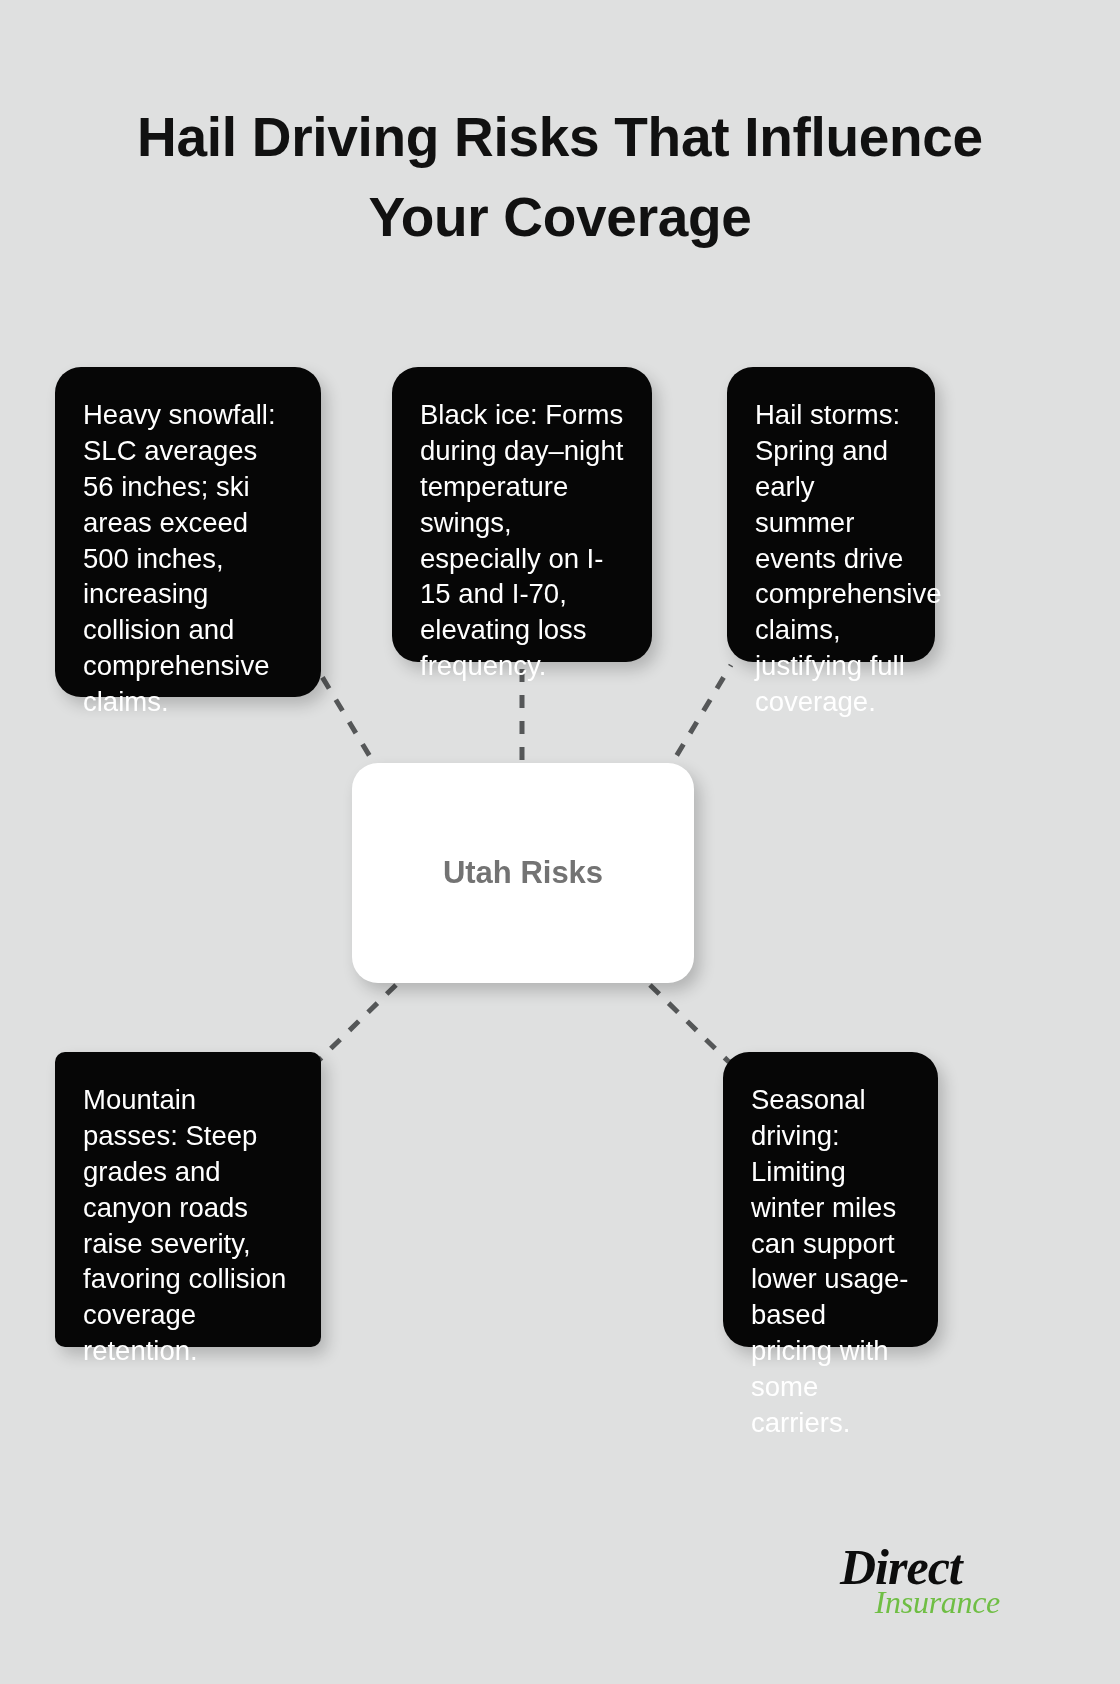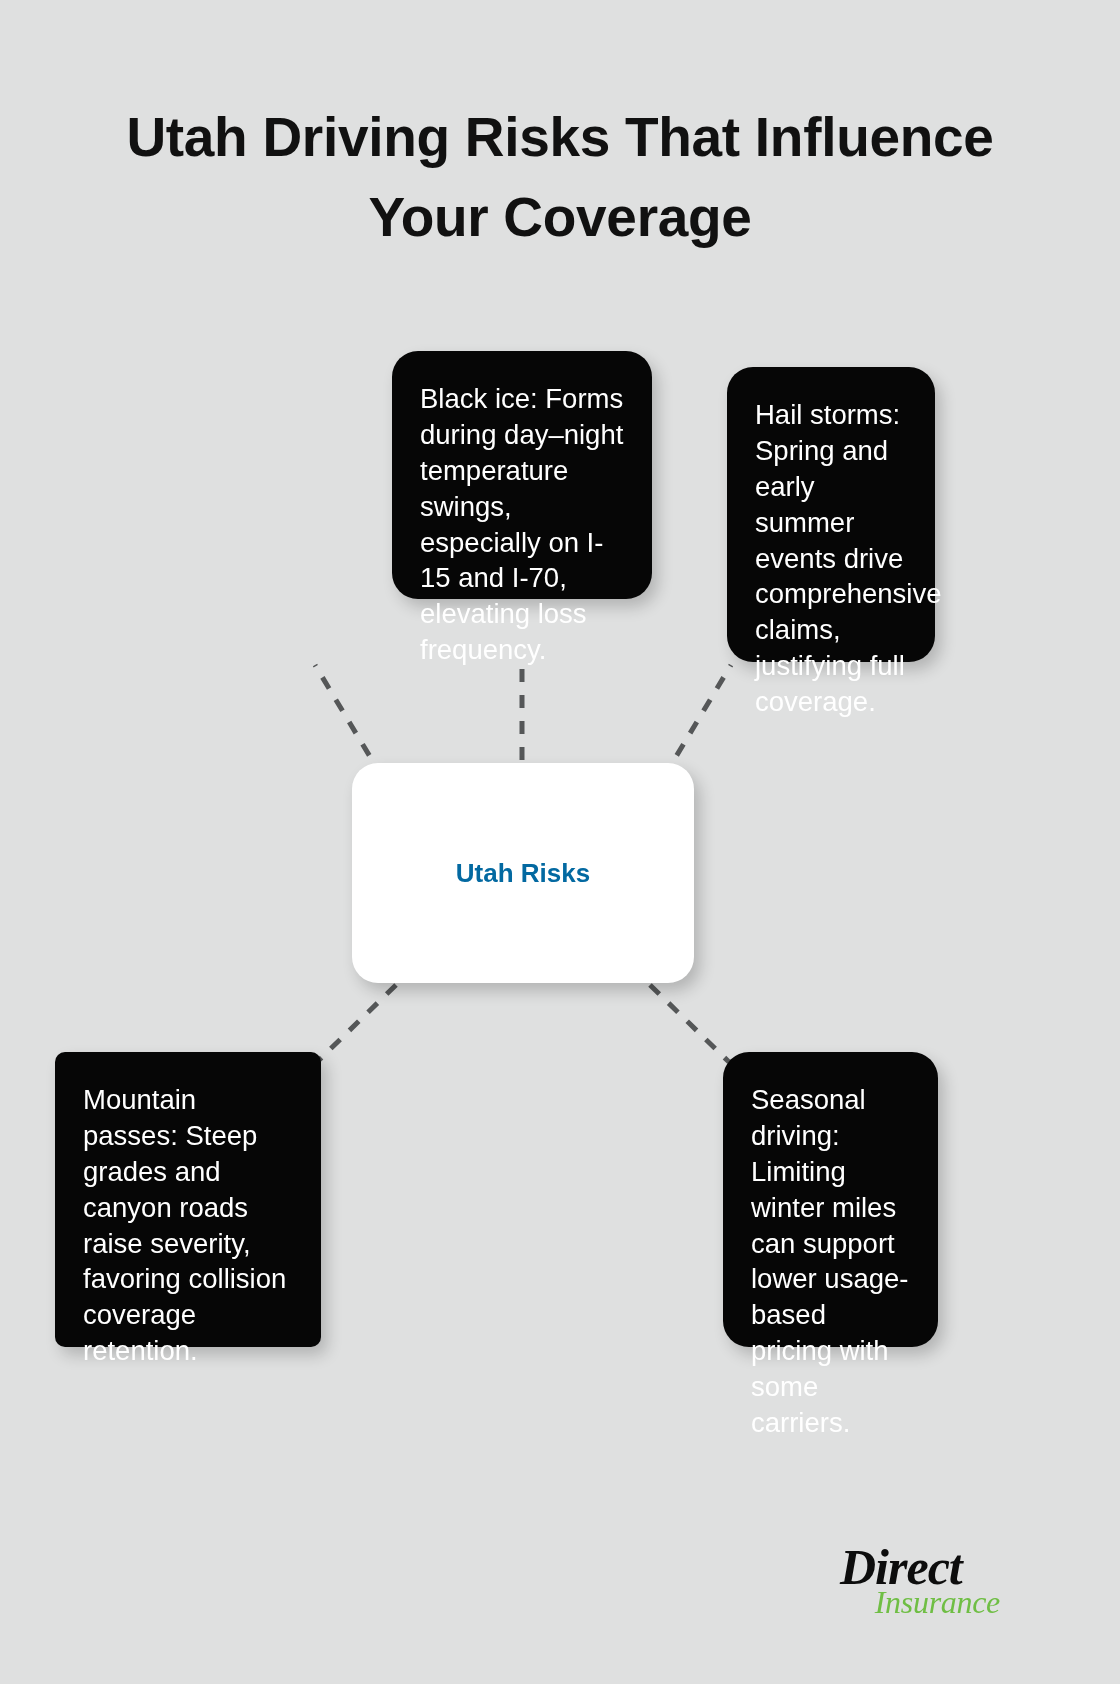--- a/index.html
+++ b/index.html
@@ -63,31 +63,31 @@
     background: #060606;
     color: #ffffff;
     padding: 30px 28px 30px 28px;
     font-size: 27.5px;
     line-height: 1.305;
     font-weight: normal;
   }
 
   .node-center {
     background: #ffffff;
-    color: #0369a1;
+    color: #737373;
     display: flex;
     align-items: center;
     justify-content: center;
-    font-size: 26px;
+    font-size: 31px;
     font-weight: bold;
   }
 
   
   #node-snowfall  { left: 55px;  top: 367px;  width: 266px; height: 330px; }
-  #node-blackice  { left: 392px; top: 351px;  width: 260px; height: 248px; }
+  #node-blackice  { left: 392px; top: 367px;  width: 260px; height: 295px; }
   #node-hail      { left: 727px; top: 367px;  width: 208px; height: 295px; }
   #node-center    { left: 352px; top: 763px;  width: 342px; height: 220px; }
   #node-mountain  { left: 55px;  top: 1052px; width: 266px; height: 295px; border-radius: 10px; }
   #node-seasonal  { left: 723px; top: 1052px; width: 215px; height: 295px; }
 
   
   .logo {
     position: absolute;
     left: 840px;
     top: 1542px;
@@ -115,30 +115,33 @@
     margin-left: 18px;
     letter-spacing: -0.3px;
     text-align: right;
   }
 </style>
 </head>
 <body>
 
 <div id="canvas">
 
-  <h1 class="title">Utah Driving Risks That Influence Your Coverage</h1>
+  <h1 class="title">Hail Driving Risks That Influence Your Coverage</h1>
 
   <svg id="connectors" viewBox="0 0 1120 1684" xmlns="http://www.w3.org/2000/svg">
     <line x1="396" y1="800" x2="315" y2="665"></line>
     <line x1="522" y1="760" x2="522" y2="665"></line>
     <line x1="650" y1="800" x2="731" y2="665"></line>
     <line x1="396" y1="985" x2="317" y2="1062"></line>
     <line x1="650" y1="985" x2="729" y2="1062"></line>
   </svg>
 
+  <div class="node node-dark" id="node-snowfall">
+    <span>Heavy snowfall: SLC averages 56 inches; ski areas exceed 500 inches, increasing collision and comprehensive claims.</span>
+  </div>
 
   <div class="node node-dark" id="node-blackice">
     <span>Black ice: Forms during day–night temperature swings, especially on I-15 and I-70, elevating loss frequency.</span>
   </div>
 
   <div class="node node-dark" id="node-hail">
     <span>Hail storms: Spring and early summer events drive comprehensive claims, justifying full coverage.</span>
   </div>
 
   <div class="node node-center" id="node-center">

